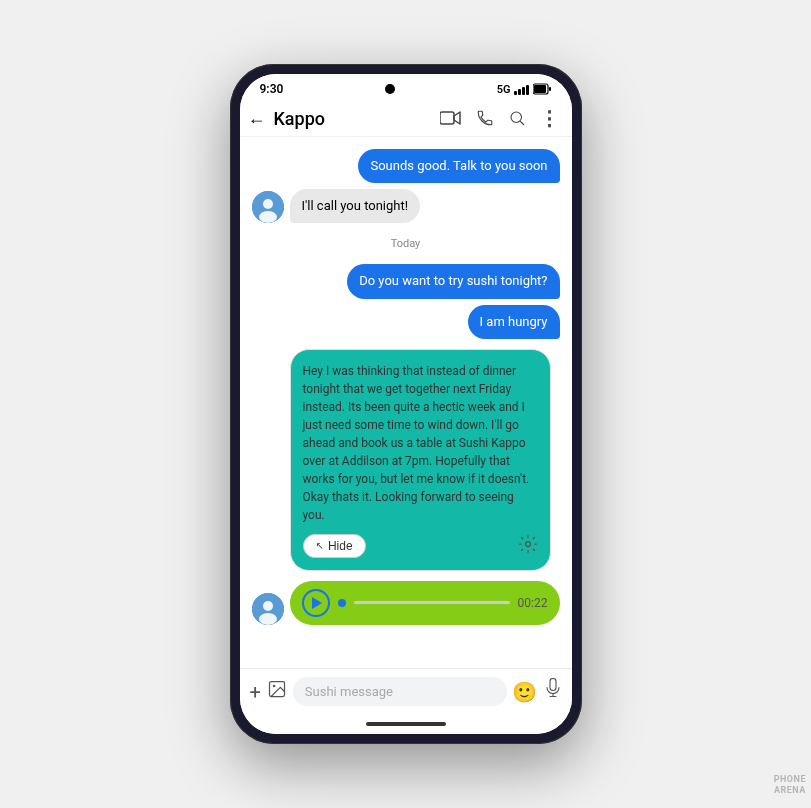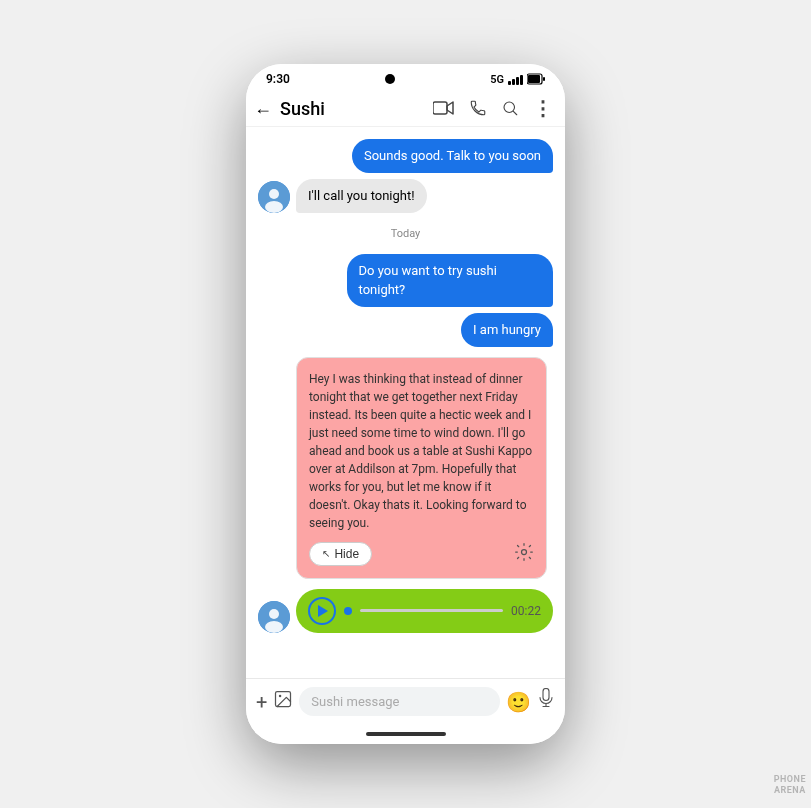--- a/index.html
+++ b/index.html
@@ -6,24 +6,25 @@
     body {
       background: #f0f0f0;
       display: flex;
       justify-content: center;
       align-items: center;
       min-height: 100vh;
       font-family: 'Roboto', Arial, sans-serif;
     }
 
     .phone-outer {
-      width: 319px;
+      width: 352px;
       height: 680px;
       background: #1a1a2e;
       border-radius: 44px;
+      padding: 10px;
       box-shadow: 0 20px 60px rgba(0,0,0,0.4), inset 0 0 0 1px #333;
       position: relative;
     }
 
     .phone-inner {
       width: 100%;
       height: 100%;
       background: #fff;
       border-radius: 36px;
       overflow: hidden;
@@ -156,23 +157,23 @@
 
     .date-divider {
       text-align: center;
       font-size: 11px;
       color: #888;
       margin: 8px 0;
     }
 
     
     .smart-reply-card {
-      background: #fca5a5;
+      background: #14b8a6;
       border: 1px solid #e0e0e0;
-      border-radius: 12px;
+      border-radius: 19px;
       padding: 12px;
       margin: 4px 0;
       max-width: 85%;
     }
     .smart-reply-text {
       font-size: 12px;
       color: #333;
       line-height: 1.5;
       margin-bottom: 10px;
     }
@@ -327,21 +328,21 @@
         <svg width="18" height="12" viewBox="0 0 18 12">
           <rect x="0" y="1" width="15" height="10" rx="2" fill="none" stroke="#000" stroke-width="1.2"></rect>
           <rect x="1" y="2" width="12" height="8" rx="1" fill="#000"></rect>
           <rect x="16" y="4" width="2" height="4" rx="1" fill="#000"></rect>
         </svg>
       </div>
     </div>
 
     <div class="top-bar">
       <span class="back-btn">←</span>
-      <span class="contact-name">Sushi</span>
+      <span class="contact-name">Kappo</span>
       <div class="top-actions">
         <svg width="22" height="16" viewBox="0 0 22 16" fill="none">
           <rect x="0" y="2" width="14" height="12" rx="2" fill="none" stroke="#444" stroke-width="1.5"></rect>
           <path d="M14 6l6-4v12l-6-4V6z" fill="none" stroke="#444" stroke-width="1.5" stroke-linejoin="round"></path>
         </svg>
         <svg width="18" height="18" viewBox="0 0 24 24" fill="none">
           <path d="M6.6 10.8c1.4 2.8 3.8 5.1 6.6 6.6l2.2-2.2c.3-.3.7-.4 1-.2 1.1.4 2.3.6 3.6.6.6 0 1 .4 1 1V20c0 .6-.4 1-1 1-9.4 0-17-7.6-17-17 0-.6.4-1 1-1h3.5c.6 0 1 .4 1 1 0 1.3.2 2.5.6 3.6.1.3 0 .7-.2 1L6.6 10.8z" fill="none" stroke="#444" stroke-width="1.5"></path>
         </svg>
         <svg width="18" height="18" viewBox="0 0 24 24" fill="none">
           <circle cx="11" cy="11" r="7" stroke="#444" stroke-width="1.5"></circle>

